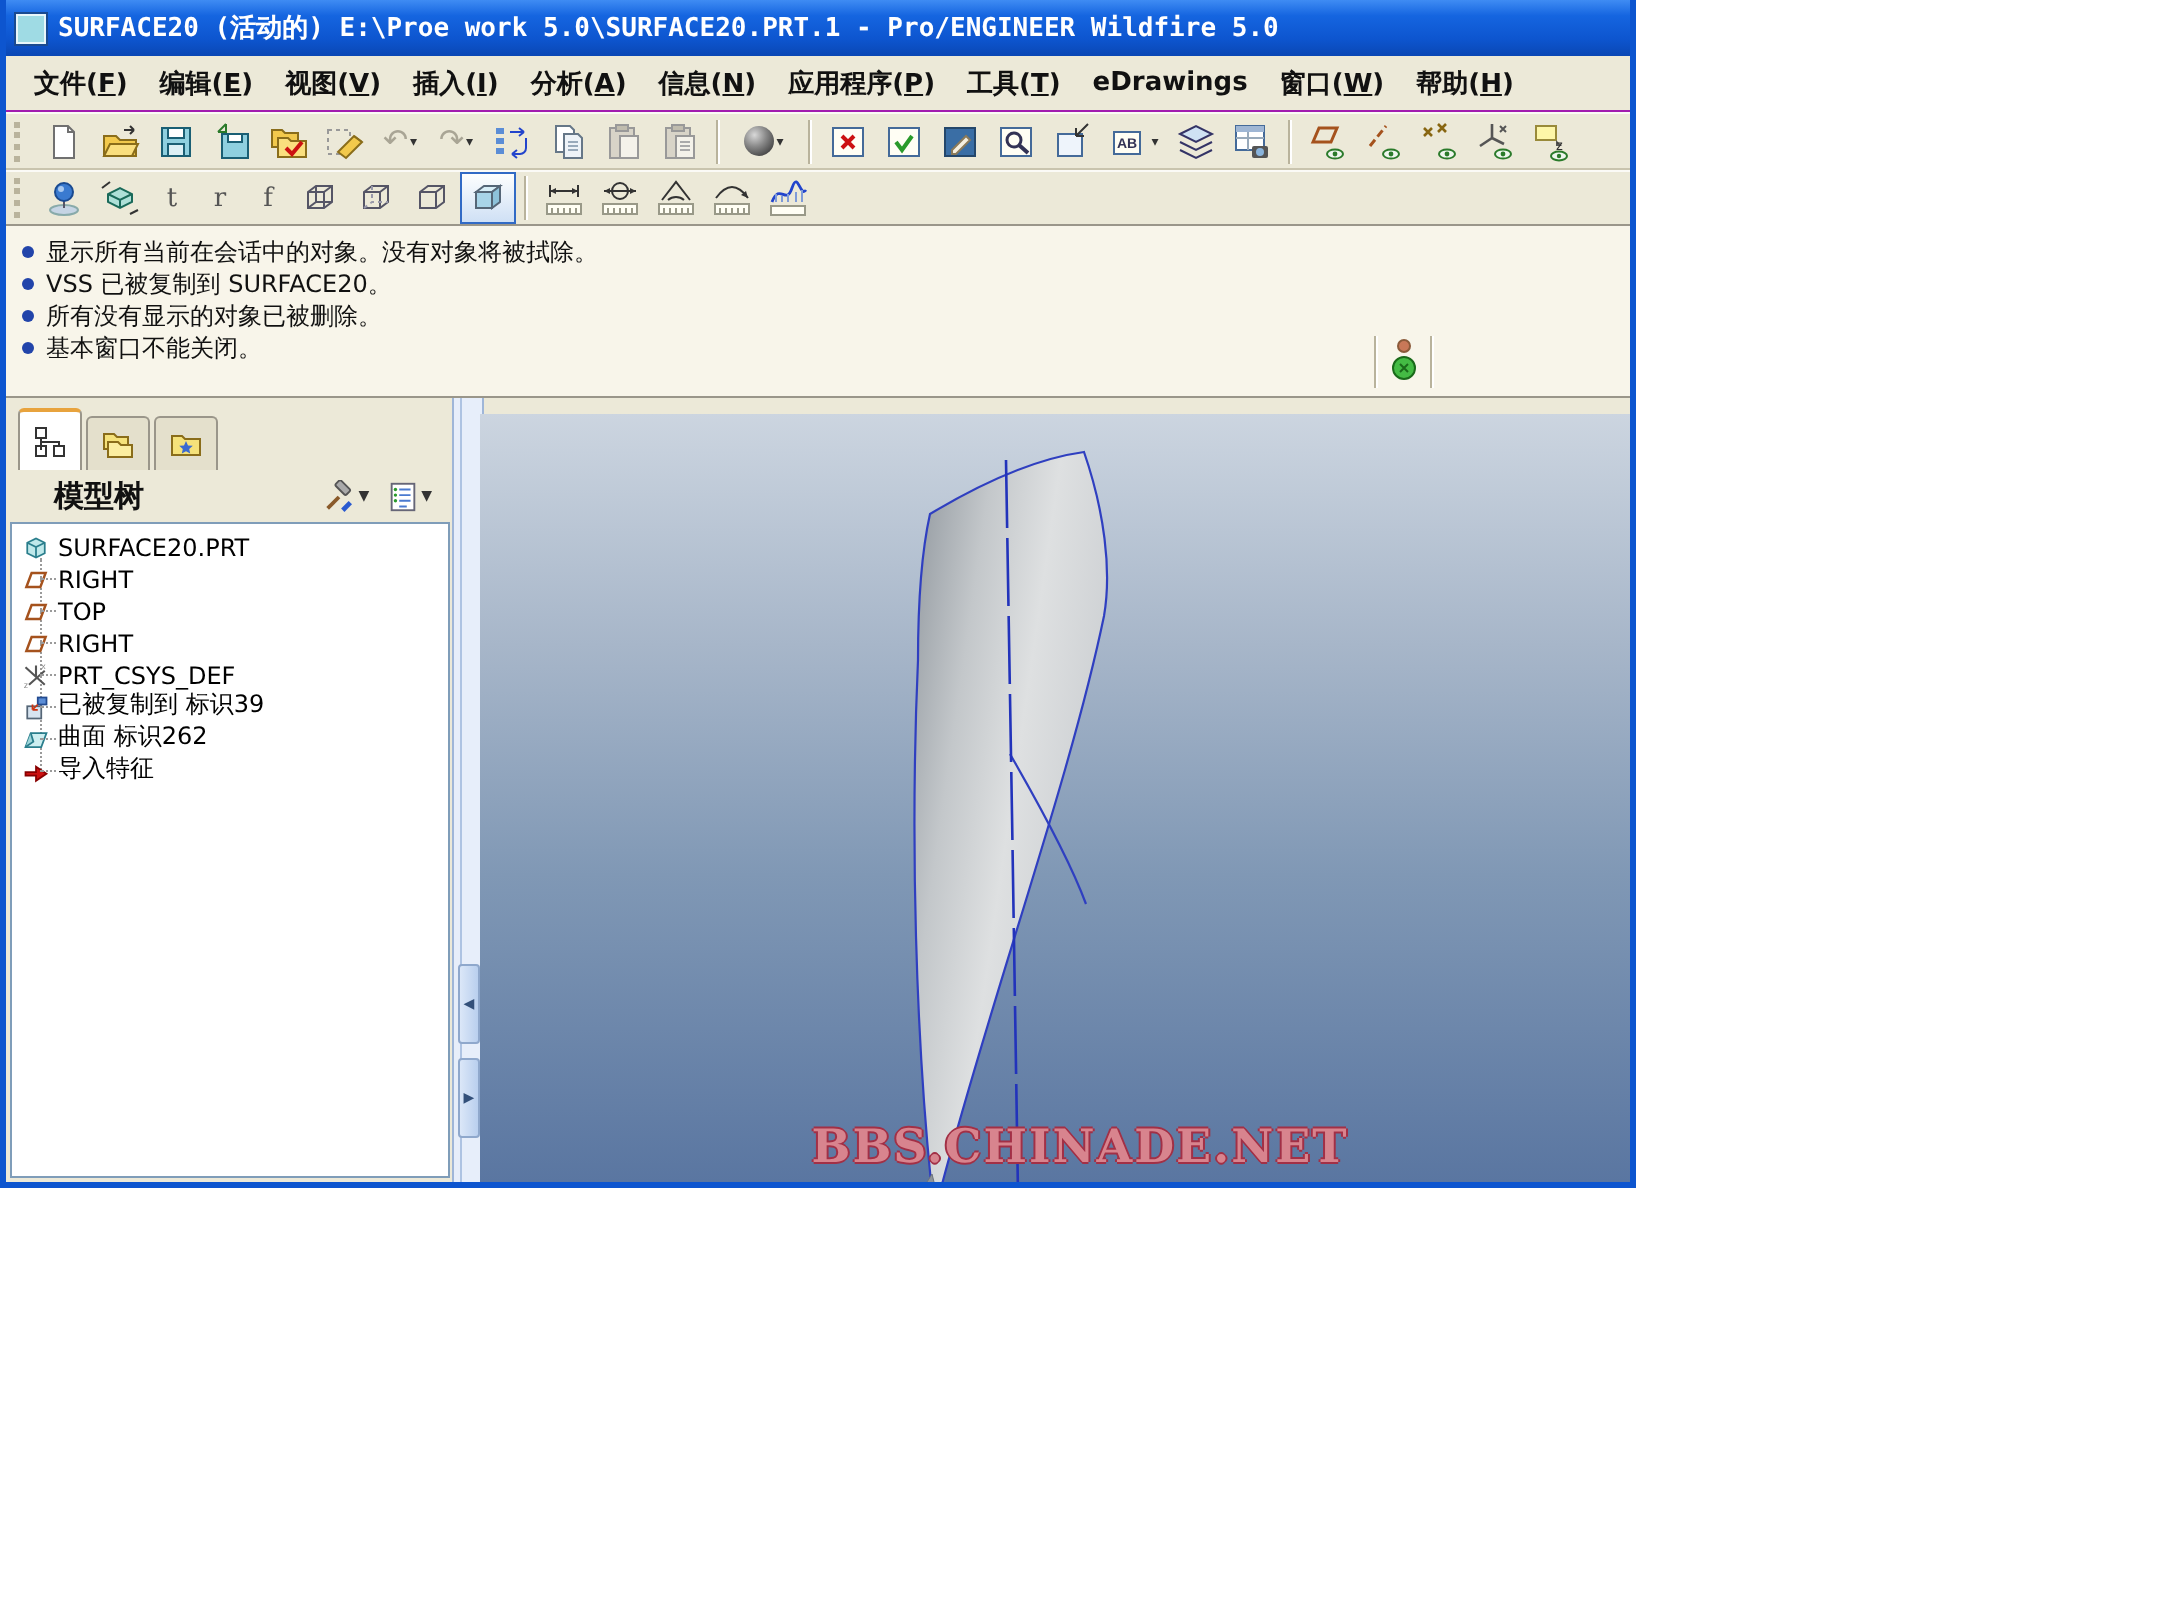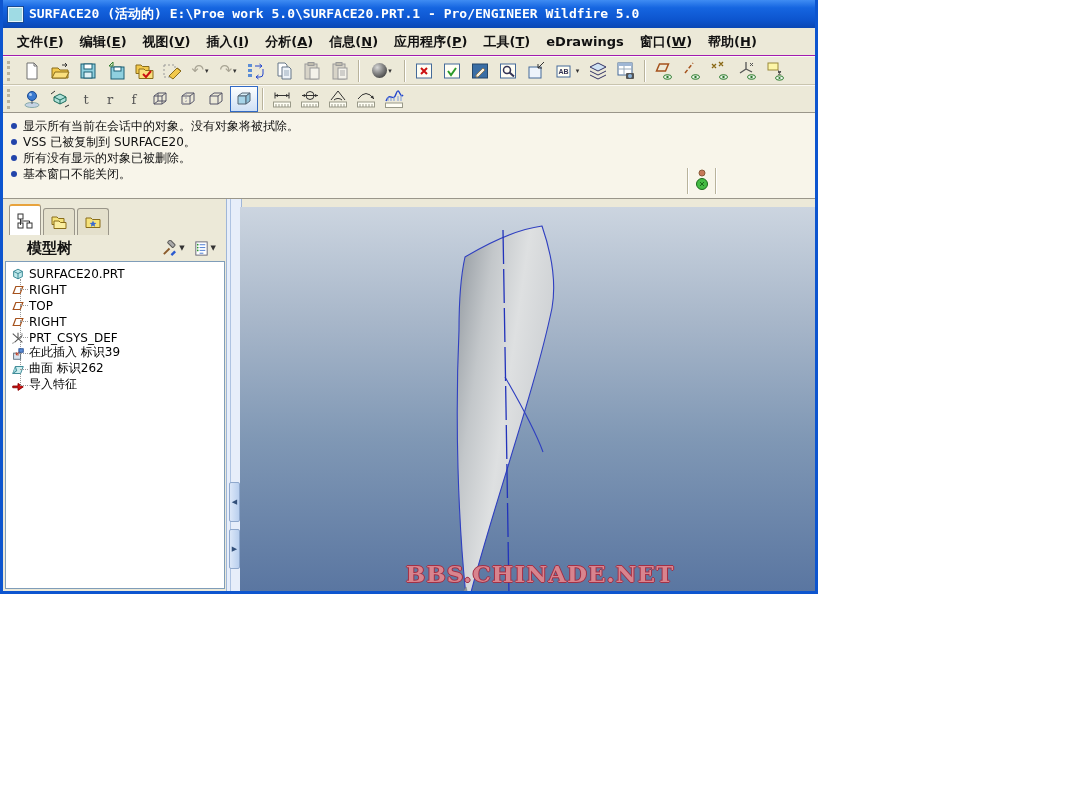--- a/index.html
+++ b/index.html
@@ -507,21 +507,21 @@
         </div>
         <div class="tree-row child">
             <span class="stub" style="top:8px"></span>
           <span class="t-icon">
               <svg viewBox="0 0 16 16">
                 <rect x="3" y="7" width="8" height="7" fill="#d7e4f0" stroke="#567"></rect>
                 <rect x="9" y="2" width="5" height="4" fill="#5b8dd6" stroke="#224a90"></rect>
                 <path d="M9 6L6 9m0 0h3M6 9V6" fill="none" stroke="#cc3311"></path>
               </svg>
             </span>
-          <span class="t-label">在此插入 标识39</span>
+          <span class="t-label">已被复制到 标识39</span>
         </div>
         <div class="tree-row child">
             <span class="stub" style="top:8px"></span>
           <span class="t-icon">
               <svg viewBox="0 0 16 16">
                 <path d="M2 12L5 4h9l-3 8z" fill="#cdeef0" stroke="#2a7e8c"></path>
                 <path d="M5 4l1.5 5L2 12" fill="#9fd6da" stroke="#2a7e8c"></path>
               </svg>
             </span>
           <span class="t-label">曲面 标识262</span>

